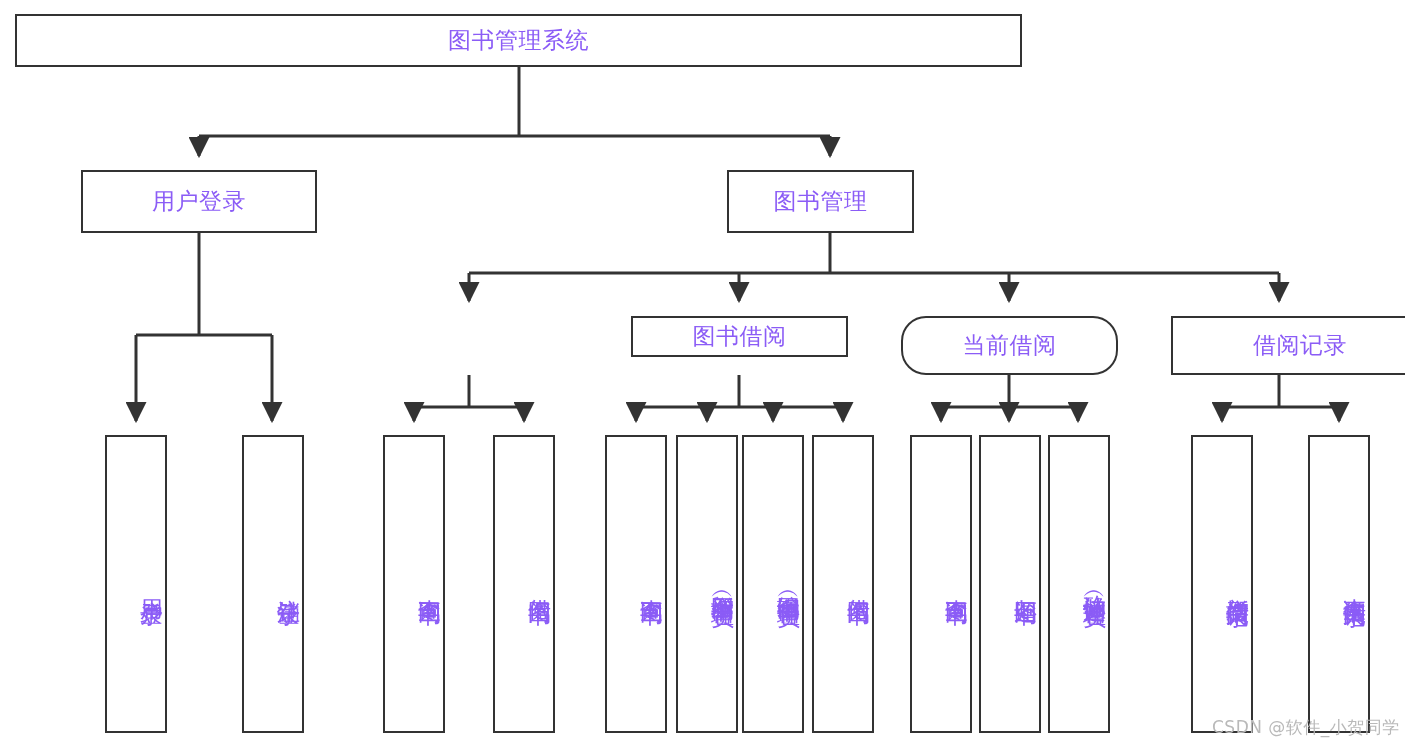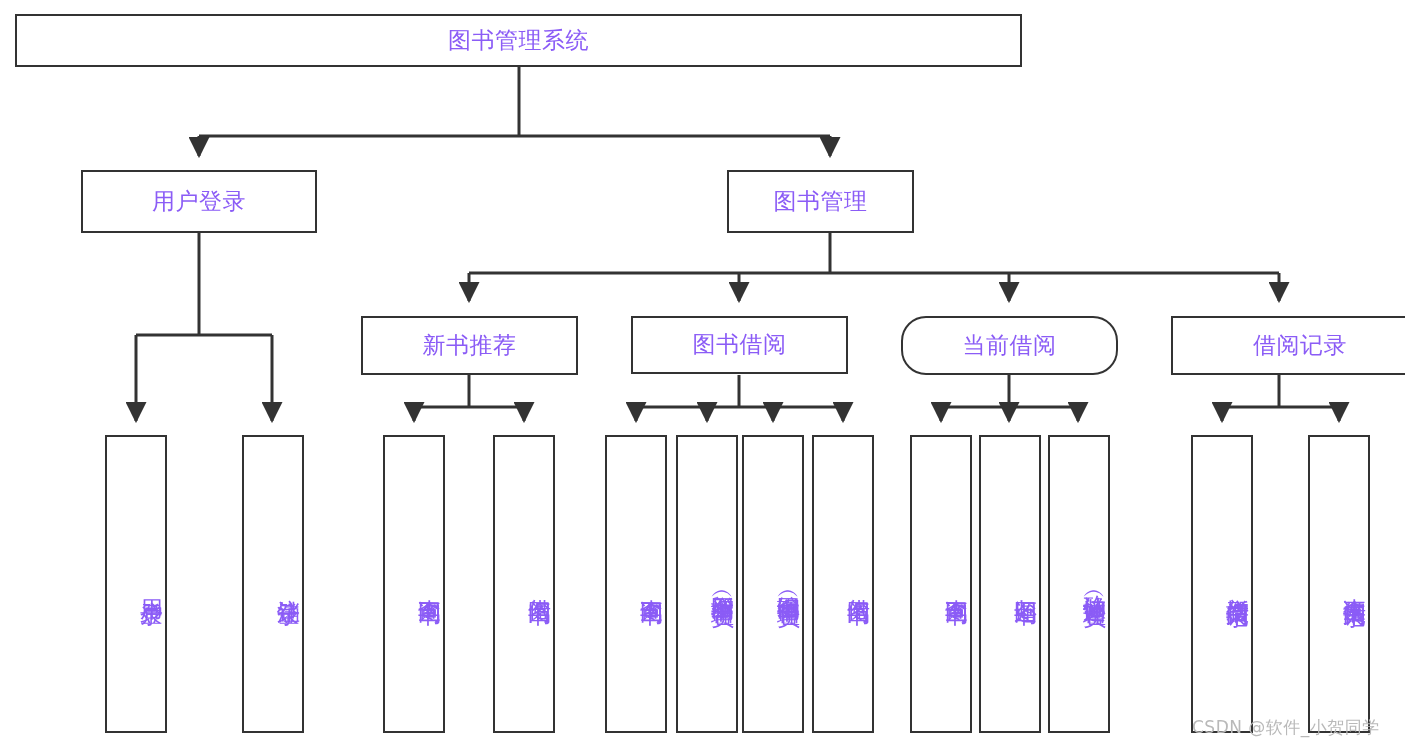--- a/index.html
+++ b/index.html
@@ -58,20 +58,21 @@
     display: block;
     max-height: 100%;
   }
   .watermark {
     position: absolute;
     color: #b9b9b9;
     font-size: 17px;
     letter-spacing: 0.5px;
     white-space: nowrap;
     font-family: "DejaVu Sans", "Liberation Sans", sans-serif;
+    padding-left: 20px;
   }
 </style>
 </head>
 <body>
 
 <div id="canvas">
 
   <svg id="wires" viewBox="0 0 1405 747" width="1405" height="747">
     <defs>
       <marker id="arrow" viewBox="0 0 10 10" refX="9" refY="5" markerWidth="7" markerHeight="7" orient="auto-start-reverse">
@@ -126,24 +127,21 @@
     <span>图书管理系统</span>
   </div>
 
   <div class="node horiz" style="left:81px; top:170px; width:236px; height:63px;">
     <span>用户登录</span>
   </div>
   <div class="node horiz" style="left:727px; top:170px; width:187px; height:63px;text-align:right;">
     <span>图书管理</span>
   </div>
 
-  <div class="node horiz" style="left:361px; top:316px; width:217px; height:59px;">
-    <span>新书推荐</span>
-  </div>
-  <div class="node horiz" style="left:631px; top:316px; width:217px; height:58px;">
+  <div class="node horiz" style="left:631px; top:316px; width:217px; height:41px;">
     <span>图书借阅</span>
   </div>
   <div class="node horiz" style="left:901px; top:316px; width:217px; height:59px;border-radius:25px;">
     <span>当前借阅</span>
   </div>
   <div class="node horiz" style="left:1171px; top:316px; width:258px; height:59px;">
     <span>借阅记录</span>
   </div>
 
   <div class="node vert" style="left:105px; top:435px; width:62px; height:298px;">

